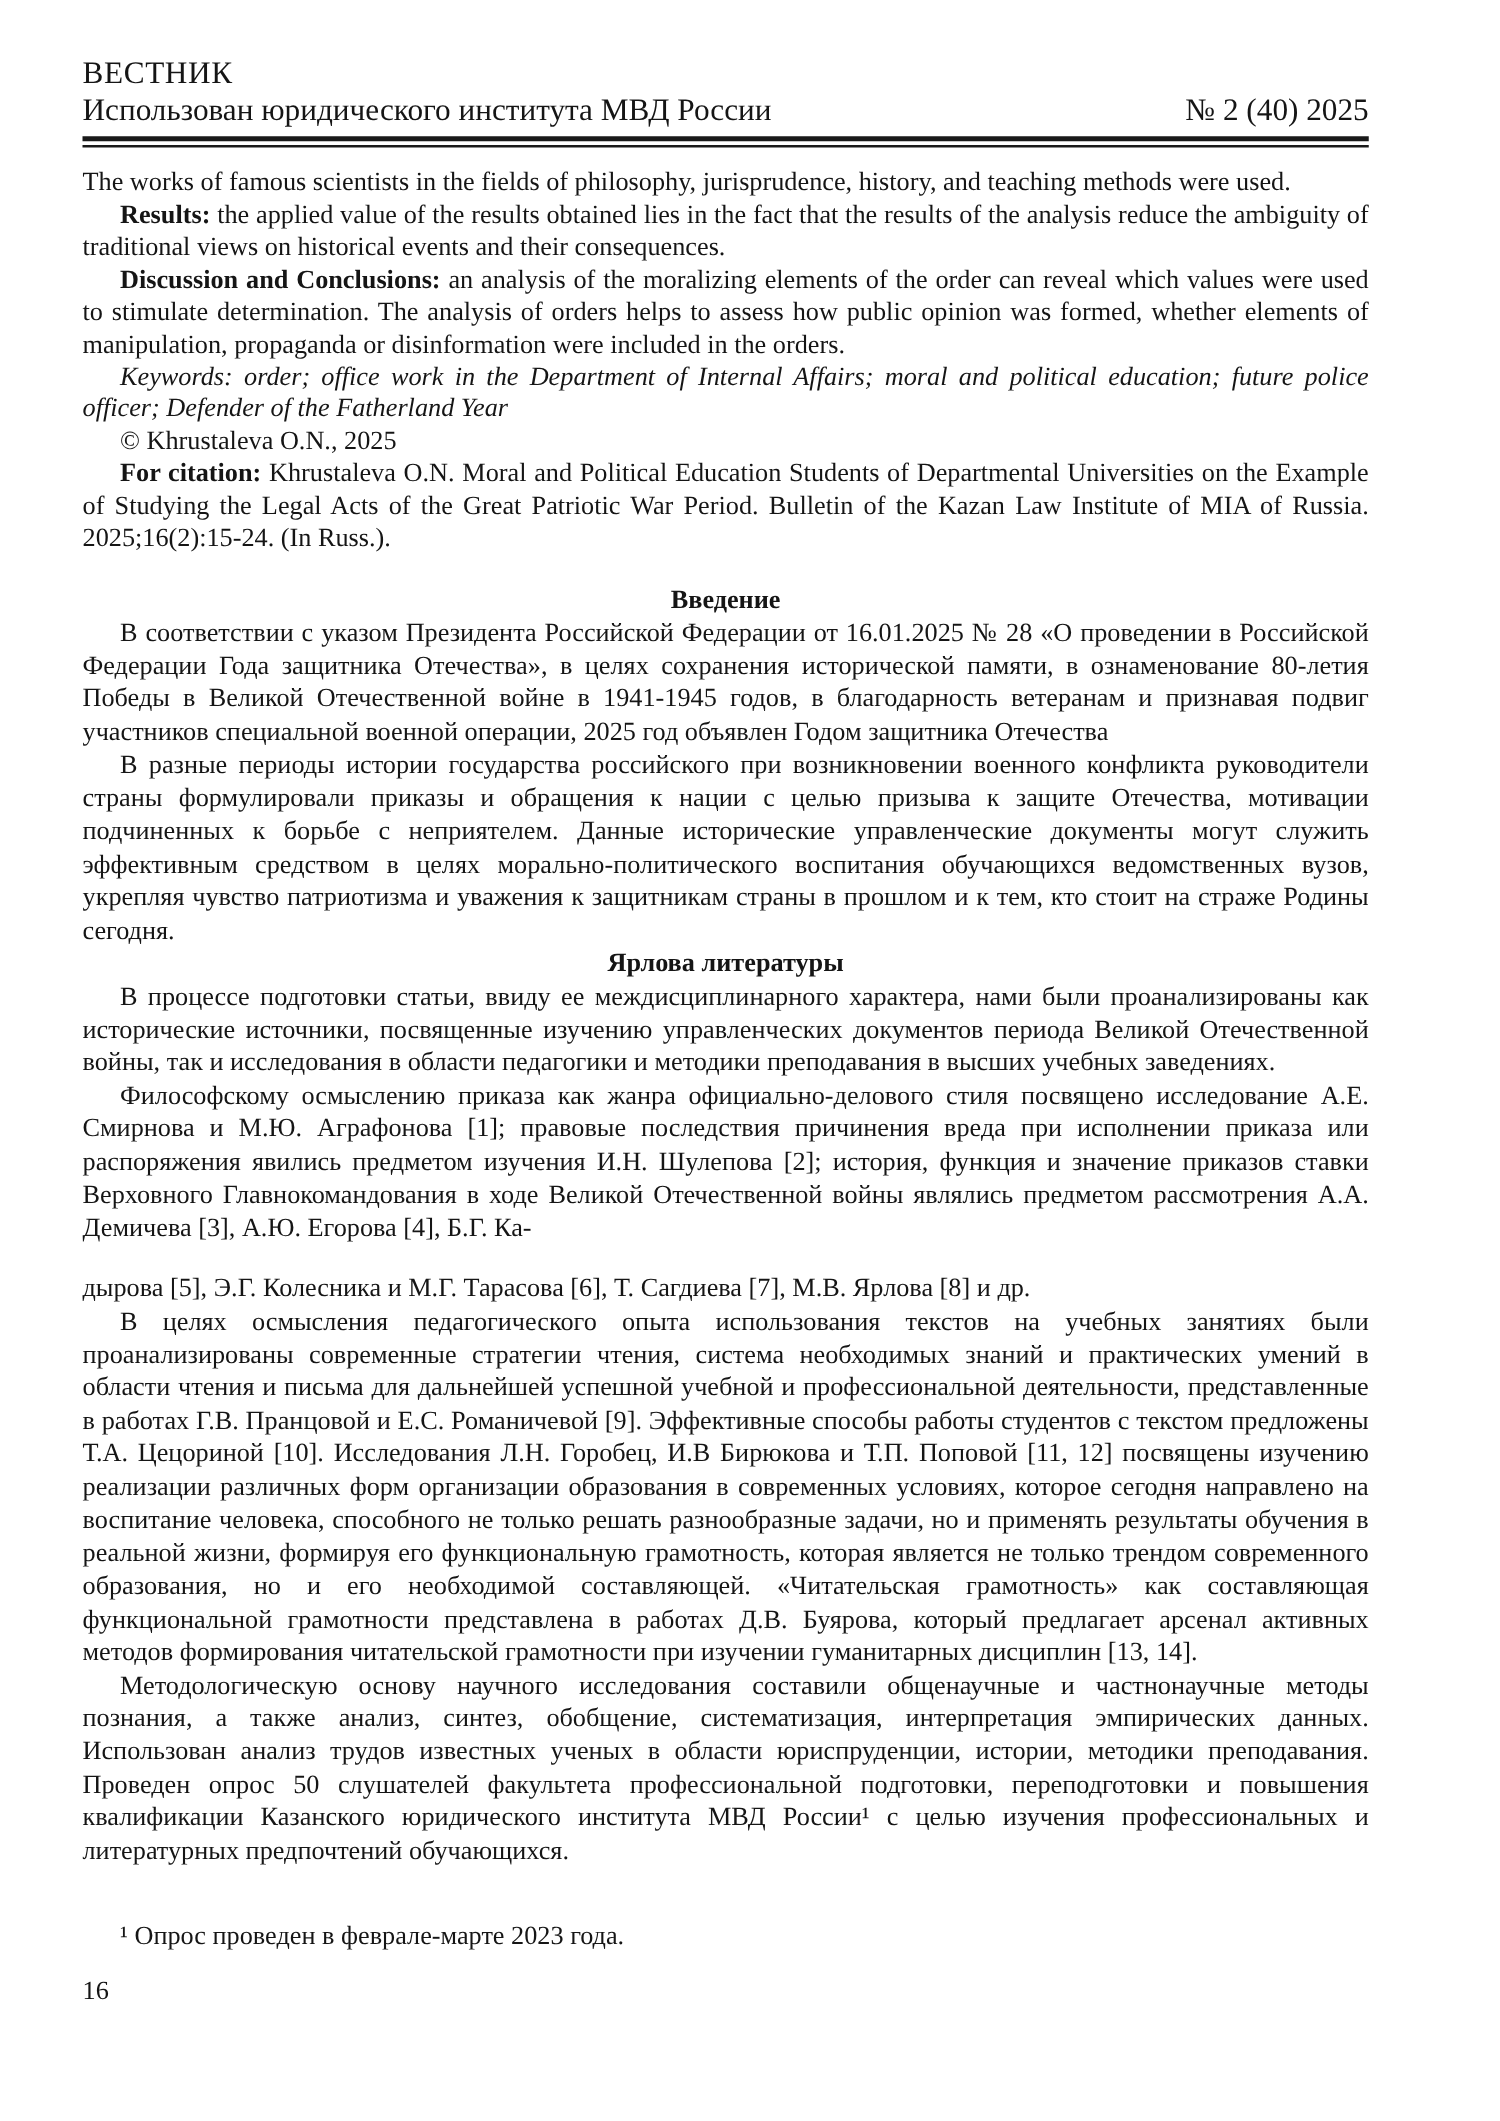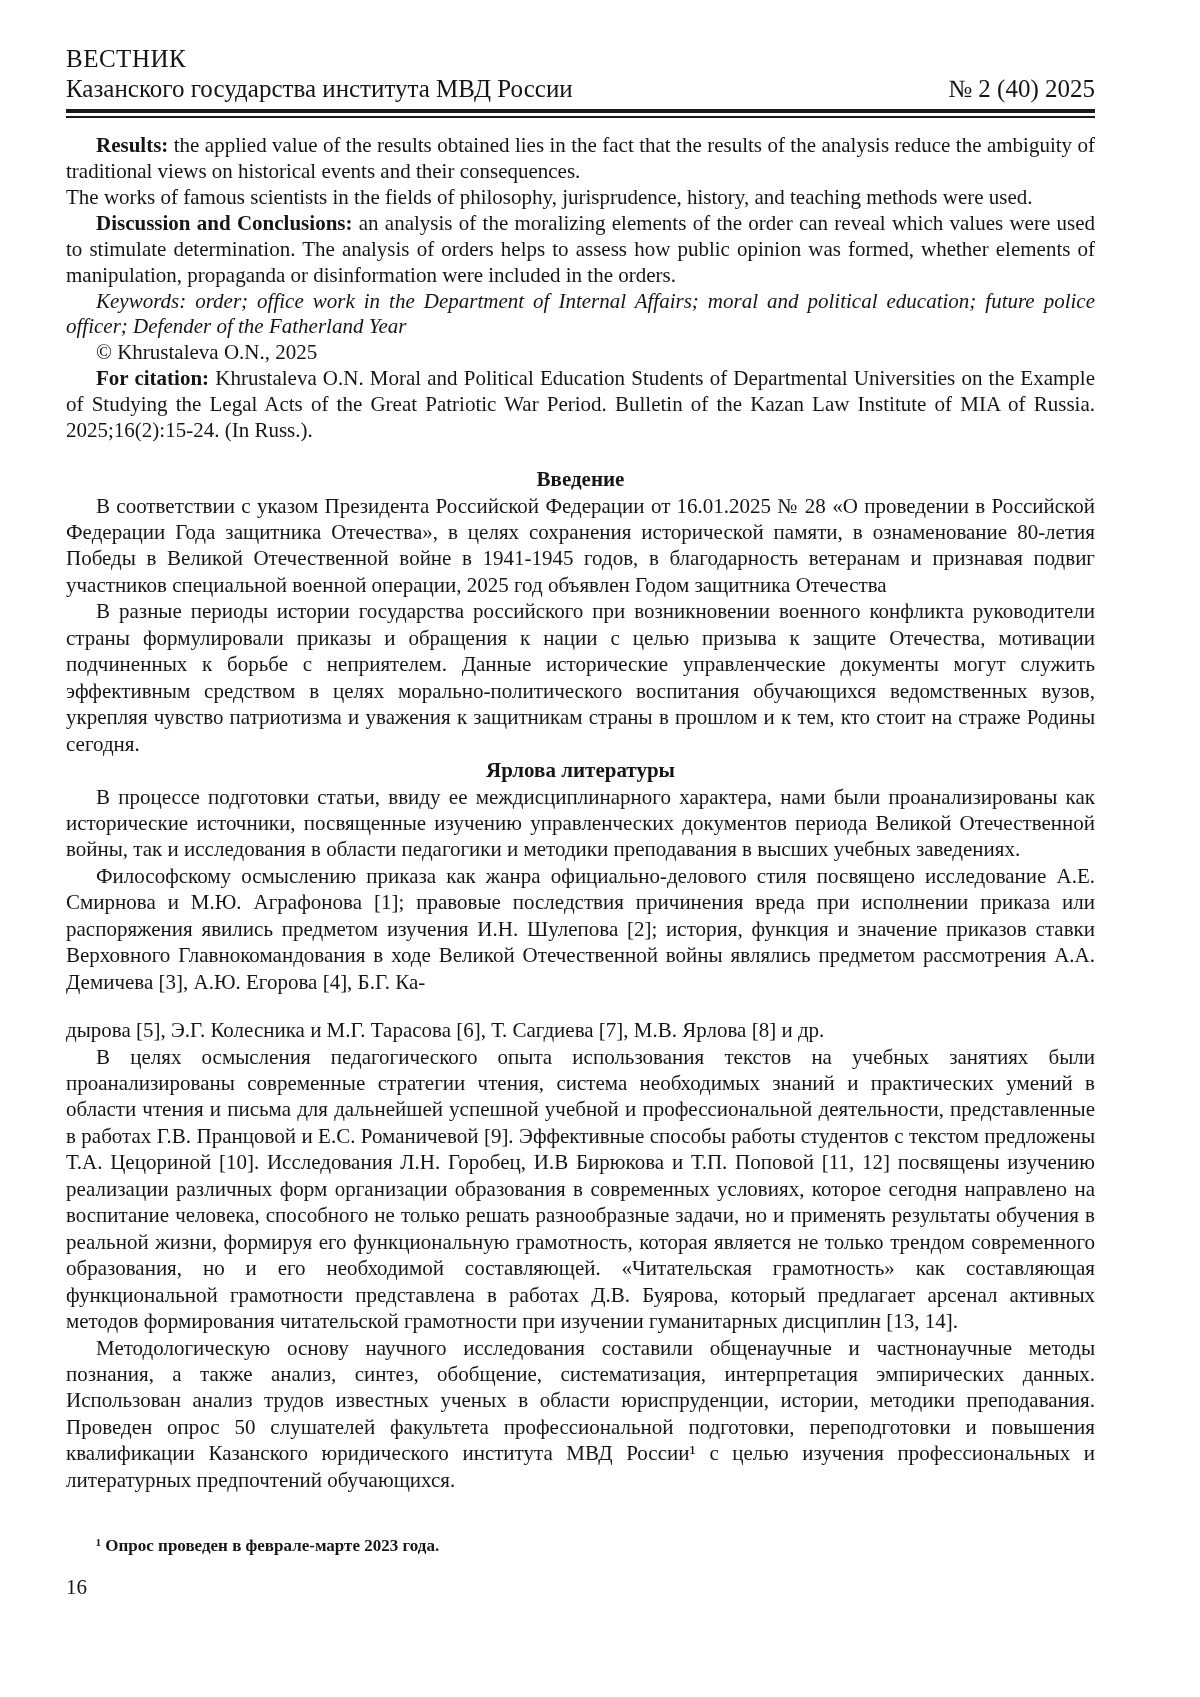--- a/index.html
+++ b/index.html
@@ -23,40 +23,40 @@
   p.flush { text-indent:0; }
   p.italic { font-style:italic; }
   p.para b { font-weight:bold; }
 
   
   .columns { display:flex; gap:22px; margin-top:22px;flex-direction:column; }
   .col { flex:1 1 0; min-width:0; font-size:21px; line-height:1.26; text-align:justify; }
   h3.col-heading { margin:0; font-size:21px; line-height:1.26; font-weight:bold; text-align:center; }
 
   
-  .footnote { margin-top:42px; font-size:17px; line-height:1.25; padding-left:30px; text-align:left;font-weight:bold; }
+  .footnote { margin-top:42px; font-size:21px; line-height:1.25; padding-left:30px; text-align:left; }
   .page-number { margin-top:18px; text-align:left; font-size:21px; }
 </style>
 </head>
 <body>
 
 <div class="page">
 
   <div>
     <div class="journal-title">ВЕСТНИК</div>
     <div class="journal-line">
-      <span>Казанского государства института МВД России</span>
+      <span>Использован юридического института МВД России</span>
       <span>№ 2 (40) 2025</span>
     </div>
     <div class="header-rule"></div>
   </div>
 
   <div class="abstract">
+      <p class="para flush">The works of famous scientists in the fields of philosophy, jurisprudence, history, and teaching methods were used.</p>
       <p class="para"><b>Results: </b>the applied value of the results obtained lies in the fact that the results of the analysis reduce the ambiguity of traditional views on historical events and their consequences.</p>
-      <p class="para flush">The works of famous scientists in the fields of philosophy, jurisprudence, history, and teaching methods were used.</p>
       <p class="para"><b>Discussion and Conclusions: </b>an analysis of the moralizing elements of the order can reveal which values were used to stimulate determination. The analysis of orders helps to assess how public opinion was formed, whether elements of manipulation, propaganda or disinformation were included in the orders.</p>
       <p class="para italic">Keywords: order; office work in the Department of Internal Affairs; moral and political education; future police officer; Defender of the Fatherland Year</p>
       <p class="para">© Khrustaleva O.N., 2025</p>
       <p class="para"><b>For citation: </b>Khrustaleva O.N. Moral and Political Education Students of Departmental Universities on the Example of Studying the Legal Acts of the Great Patriotic War Period. Bulletin of the Kazan Law Institute of MIA of Russia. 2025;16(2):15-24. (In Russ.).</p>
     </div>
 
   <div class="columns">
     <div class="col">
         <h3 class="col-heading">Введение</h3>
         <p class="para">В соответствии с указом Президента Российской Федерации от 16.01.2025 № 28 «О проведении в Российской Федерации Года защитника Отечества», в целях сохранения исторической памяти, в ознаменование 80-летия Победы в Великой Отечественной войне в 1941-1945 годов, в благодарность ветеранам и признавая подвиг участников специальной военной операции, 2025 год объявлен Годом защитника Отечества</p>

